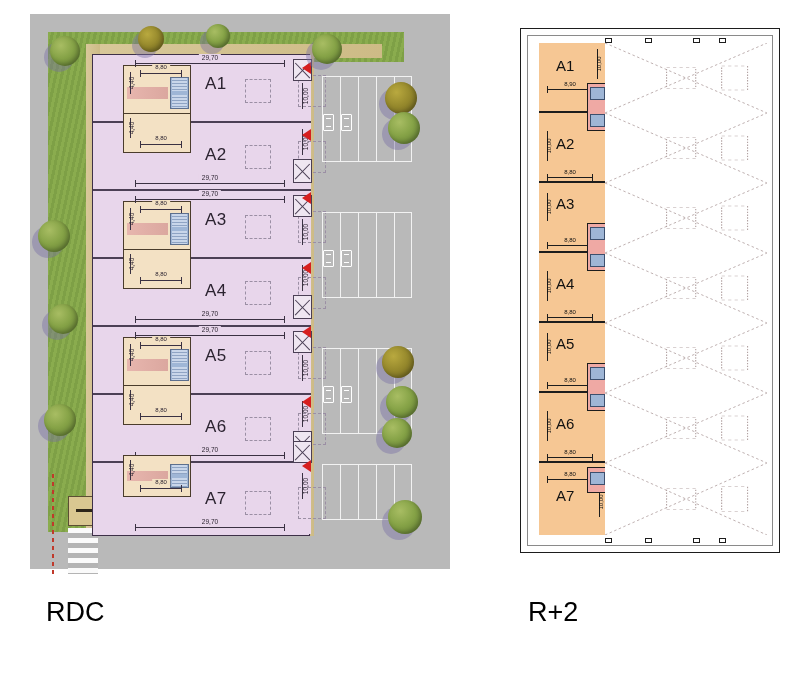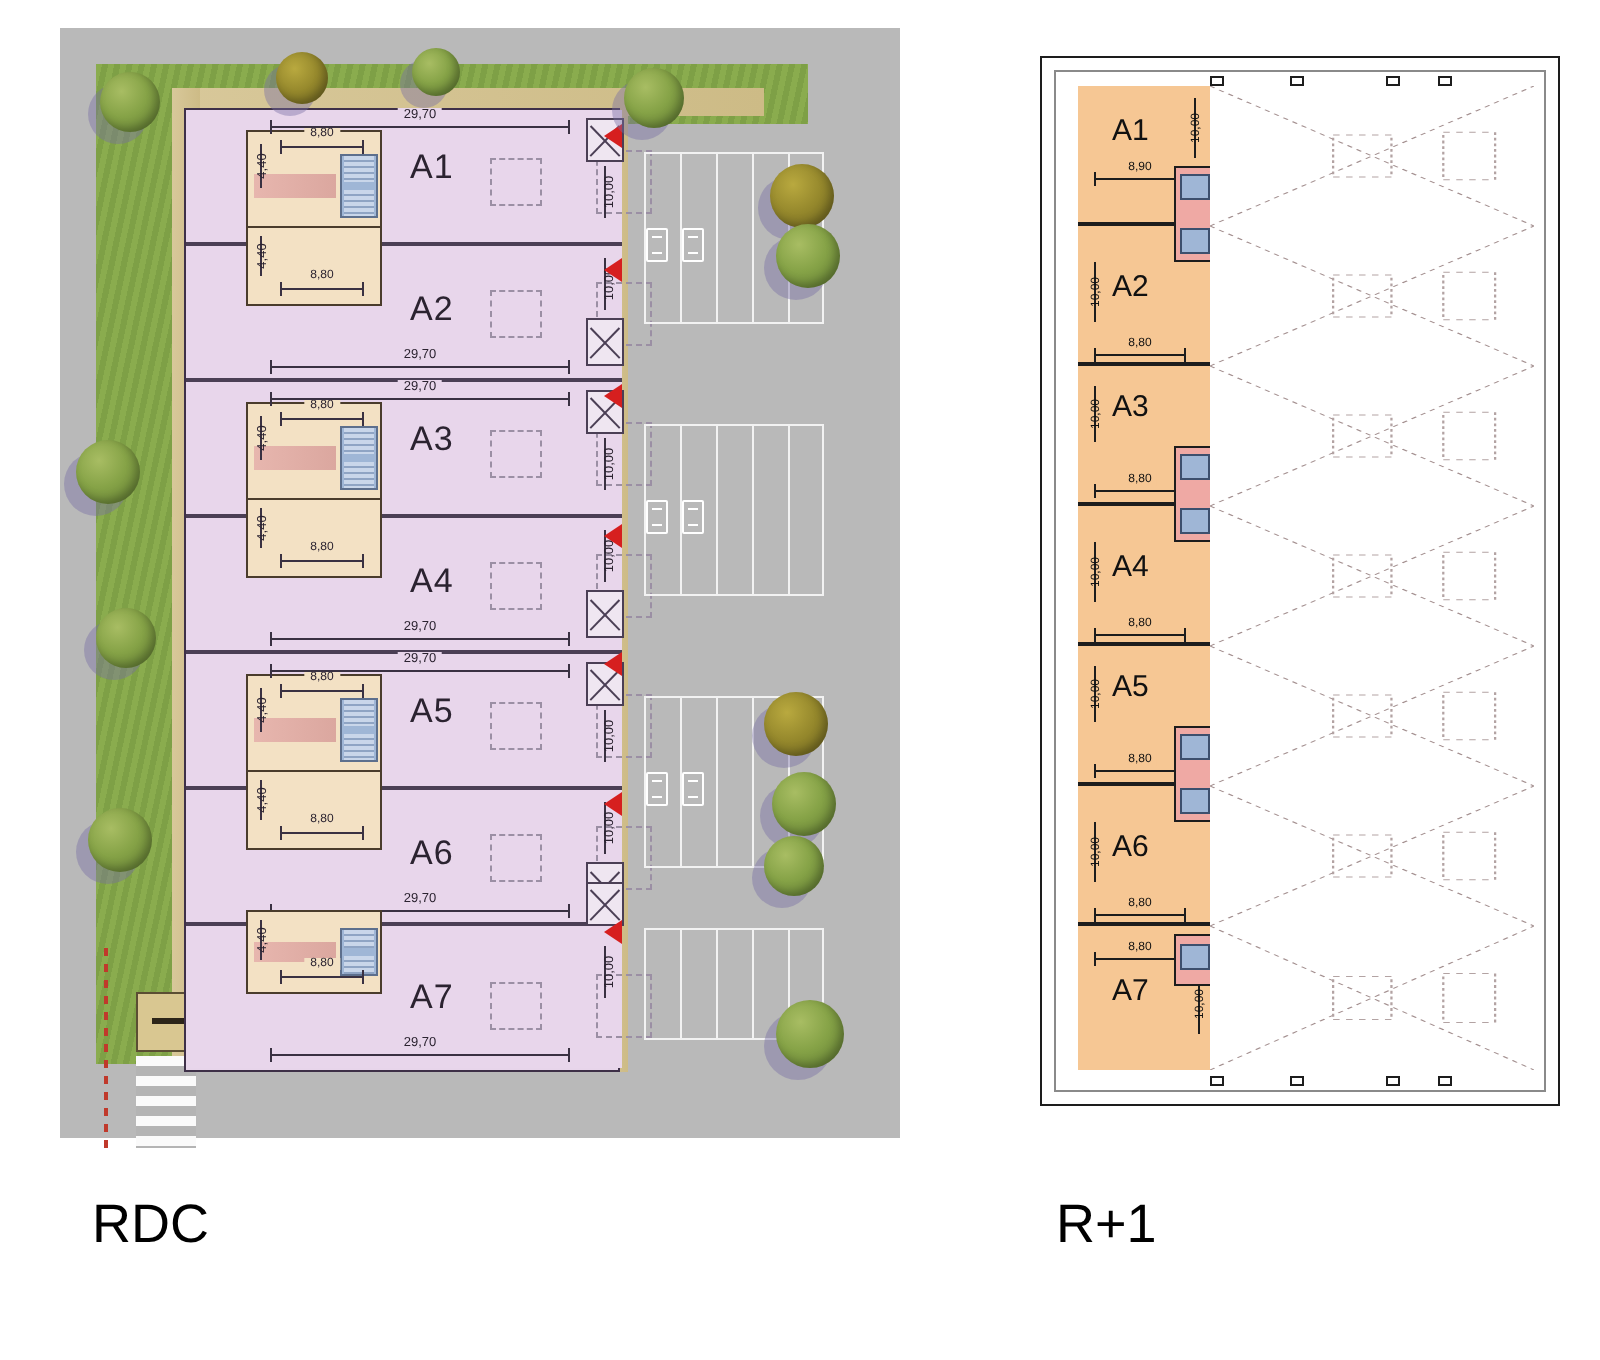--- a/index.html
+++ b/index.html
@@ -646,13 +646,13 @@
         <line x1="0" y1="0" x2="100" y2="100" stroke="#a38f8f" stroke-width="0.6" stroke-dasharray="2,2"></line>
         <line x1="0" y1="100" x2="100" y2="0" stroke="#a38f8f" stroke-width="0.6" stroke-dasharray="2,2"></line>
         <rect x="38" y="35" width="18" height="30" fill="none" stroke="#b3a3a3" stroke-width="0.7" stroke-dasharray="2,2"></rect>
         <rect x="72" y="33" width="16" height="34" fill="none" stroke="#b3a3a3" stroke-width="0.7" stroke-dasharray="2,2"></rect>
       </svg>
     </div>
   </div>
 </div>
 
 <div class="caption" id="caption-rdc">RDC</div>
-<div class="caption" id="caption-r1">R+1</div>
+<div class="caption" id="caption-r1">R+2</div>
 
 </body></html>

